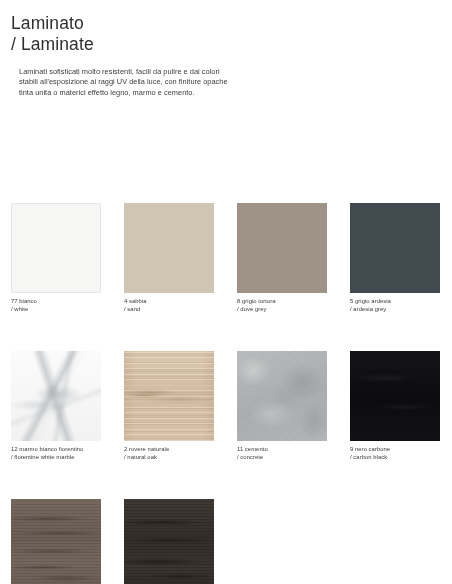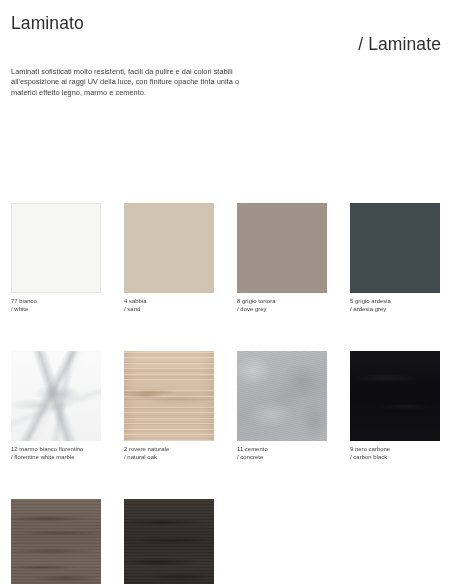--- a/index.html
+++ b/index.html
@@ -28,28 +28,28 @@
     padding-top: 13px;
   }
   .title {
     font-size: 17.5px;
     line-height: 20.5px;
     font-weight: 400;
     color: #2f2f2f;
     letter-spacing: 0.1px;
     margin: 0;
   }
-  .title .line2 { display: block; text-align: right; }
+  .title .line2 { display: block; }
 
   .intro {
     margin-top: 13px;
     max-width: 236px;
   }
   .intro p {
-    margin: 0;
+    margin: 8px;
     font-size: 7.4px;
     line-height: 10.4px;
     color: #3c3c3c;
     letter-spacing: 0.02px;
   }
   .intro p + p { margin-top: 6px; }
 
   
   .grid {
     position: absolute;

